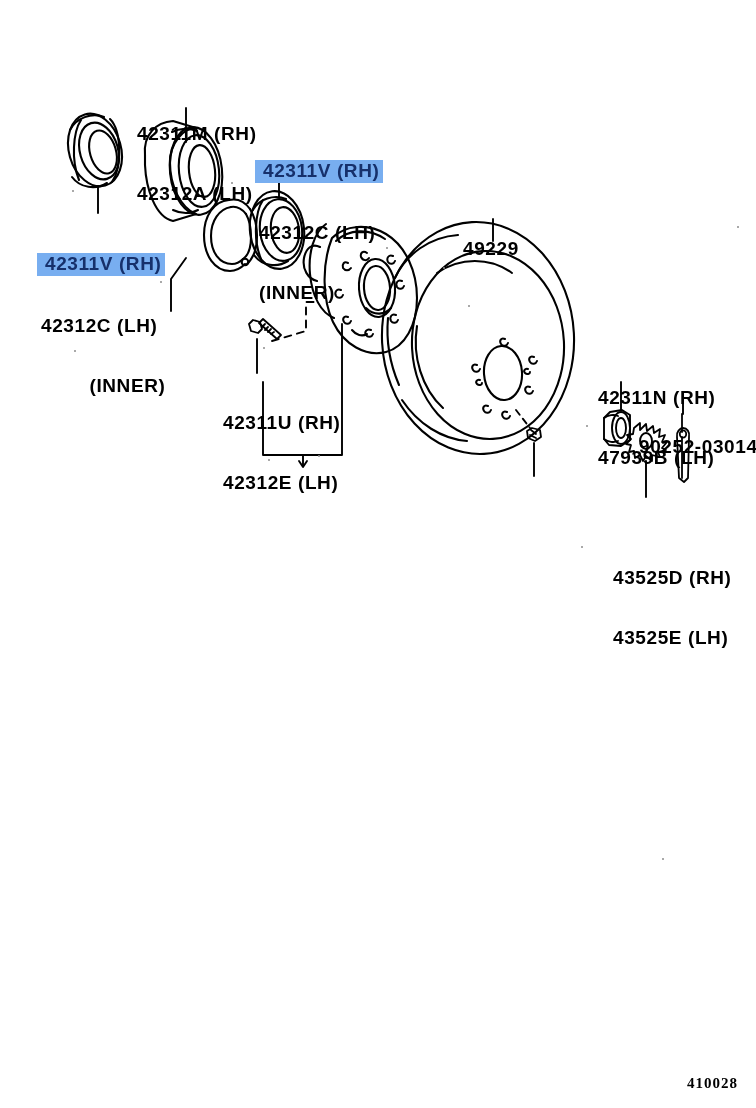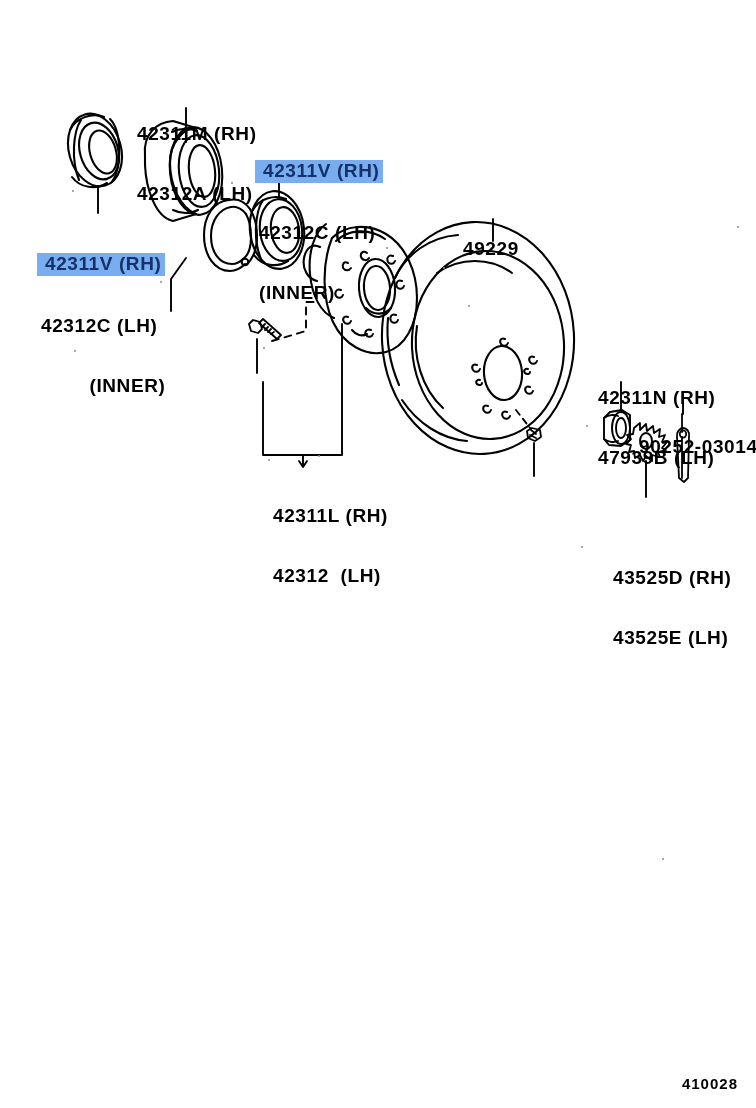--- a/index.html
+++ b/index.html
@@ -41,21 +41,21 @@
     color: #16306b;
     padding: 1px 4px 2px 8px;
     display: inline-block;
     margin-left: -4px;
   }
   .indent-1 { padding-left: 12px; text-align: right; }
   #page-number {
     position: absolute;
     right: 18px;
     bottom: 16px;
-    font-family: Liberation Sans, sans-serif;
+    font-family: Liberation Serif, serif;
     font-weight: bold;
     font-size: 15px;
     letter-spacing: 1px;
     color: #000000;
     text-align: center;
   }
   .speck {
     position: absolute;
     width: 2px;
     height: 2px;
@@ -247,25 +247,25 @@
     <span class="ln">42312A (LH)</span>
   </div>
 
   <div class="label" style="left:259px; top:120px;">
     <span class="ln"><span class="hl">42311V (RH)</span></span>
     <span class="ln">42312C (LH)</span>
     <span class="ln">(INNER)</span>
   </div>
 
 
-
-  <div class="label" style="left:273px; top:466px;">
-    <span class="ln">42311L (RH)</span>
-    <span class="ln">42312  (LH)</span>
-  </div>
+  <div class="label" style="left:223px; top:373px;">
+    <span class="ln">42311U (RH)</span>
+    <span class="ln">42312E (LH)</span>
+  </div>
+
 
   <div class="label" style="left:463px; top:199px;">
     <span class="ln">49229</span>
   </div>
 
 
   <div class="label" style="left:598px; top:348px;">
     <span class="ln">42311N (RH)</span>
     <span class="ln">47939B (LH)</span>
   </div>

